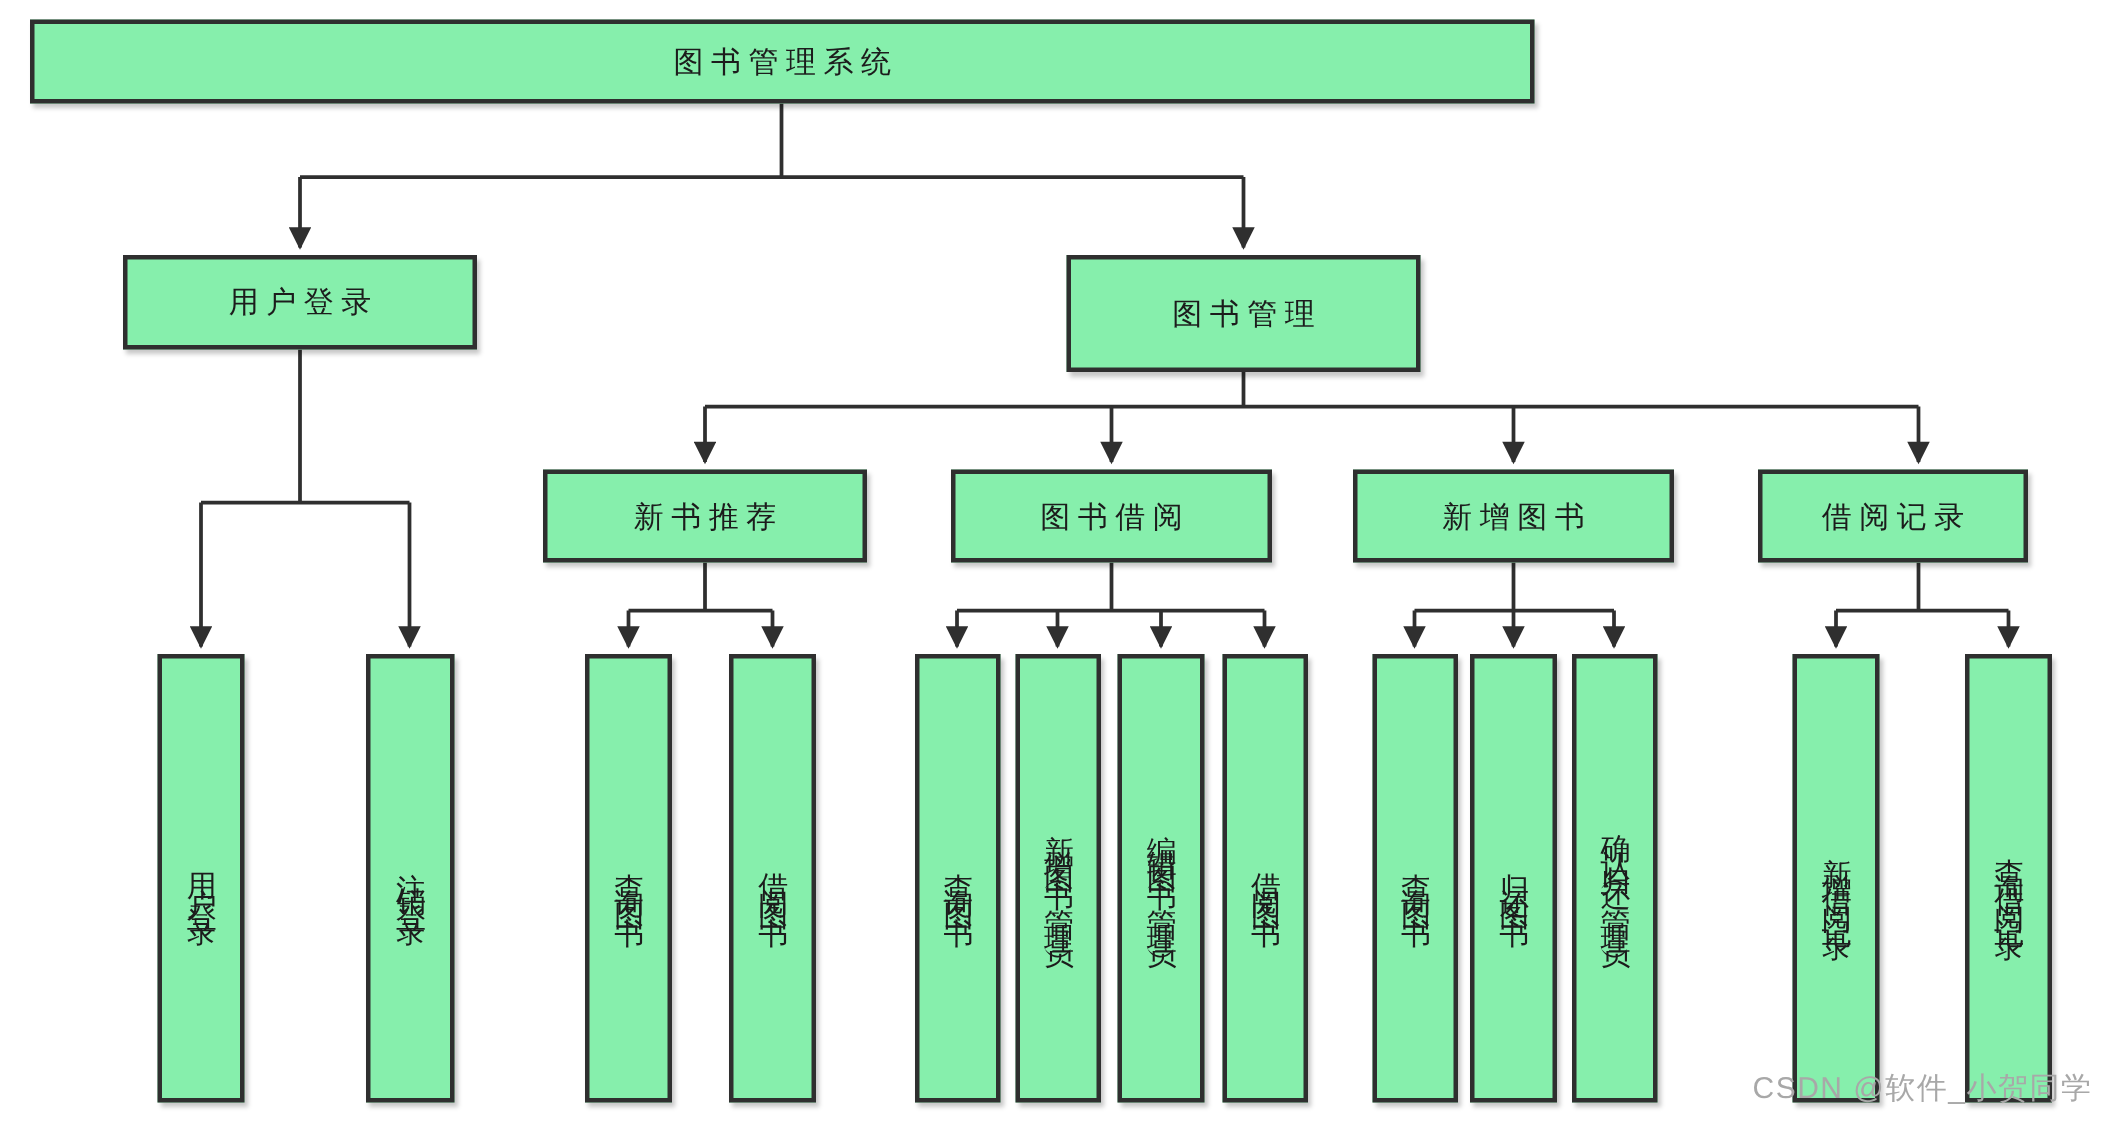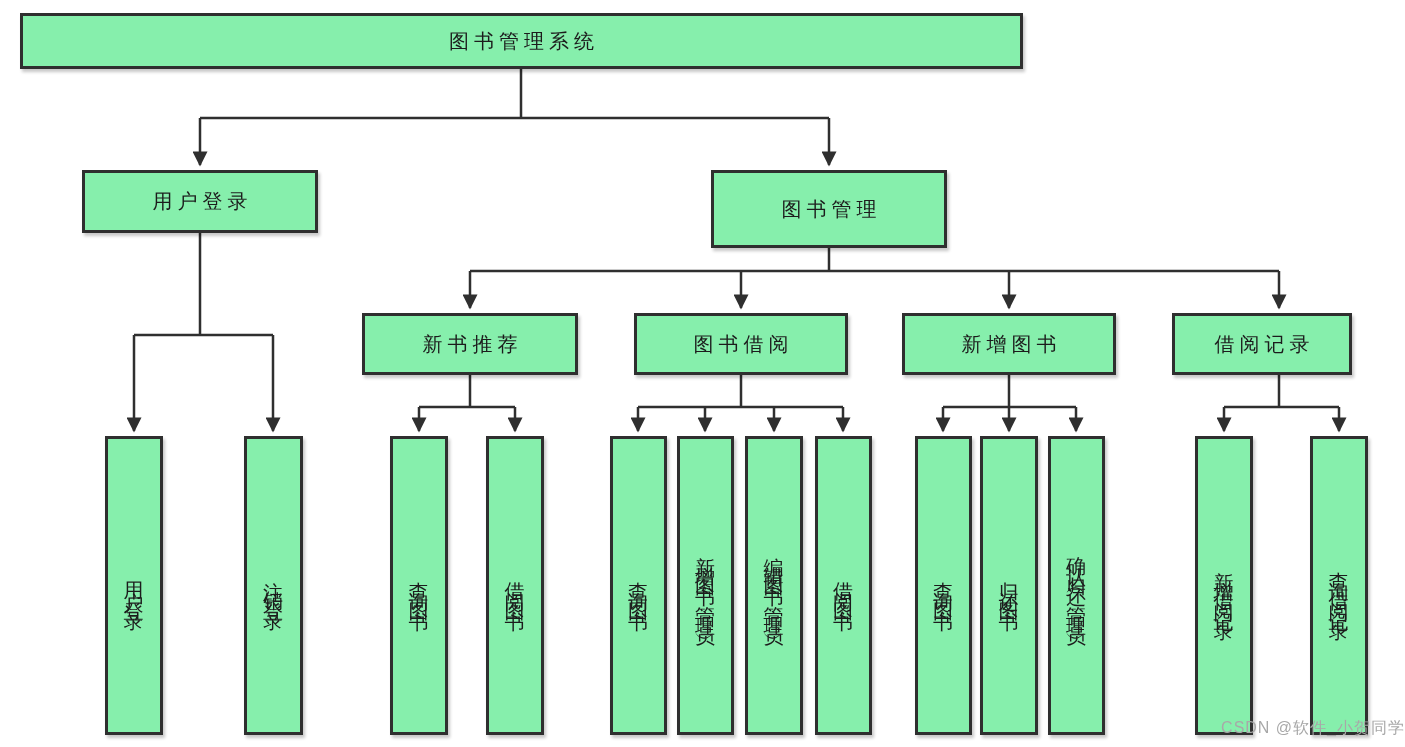--- a/index.html
+++ b/index.html
@@ -37,23 +37,23 @@
   }
   .v{
     writing-mode:vertical-rl;
     text-orientation:mixed;
     font-size:20px;
     letter-spacing:10px;
     line-height:1;
   }
   #watermark{
     position:absolute;
-    right:0;
+    right:10px;
     bottom:8px;
-    font-size:16px;
+    font-size:20px;
     letter-spacing:1px;
     color:var(--wm);
     white-space:nowrap;
     z-index:5;
     text-align:right;
   }
 </style>
 </head>
 <body>
 

